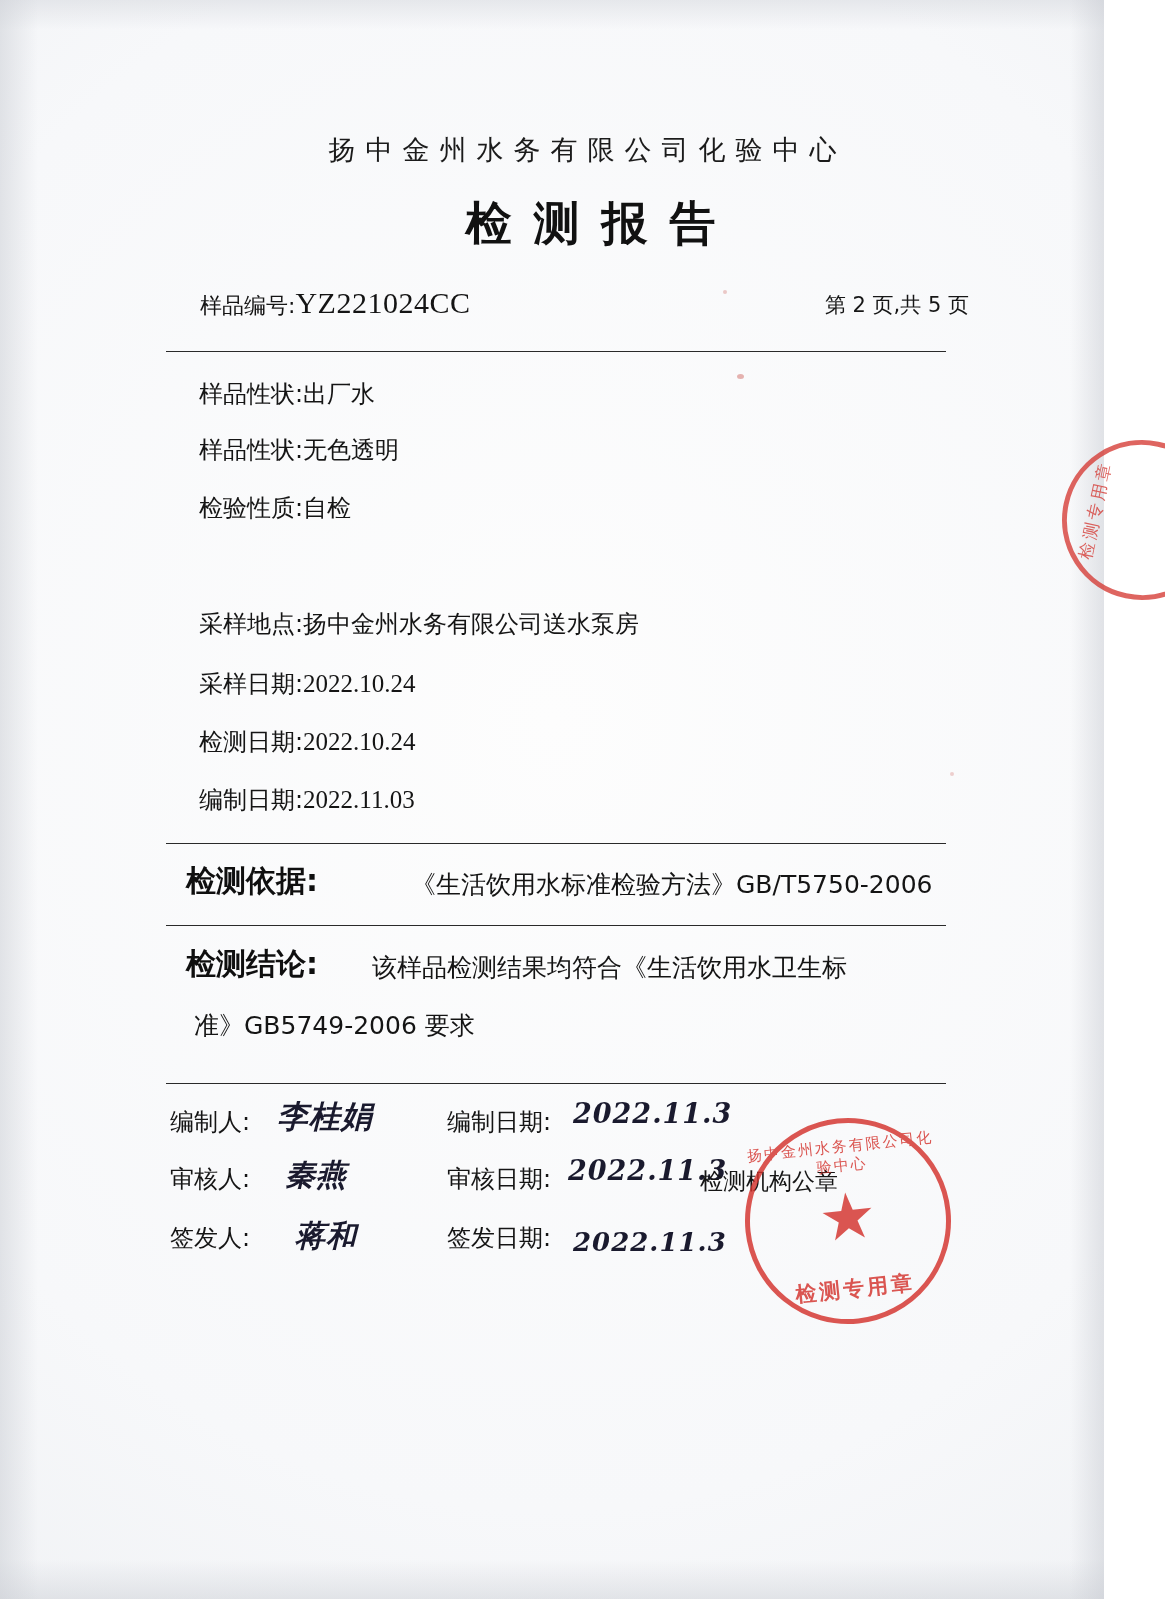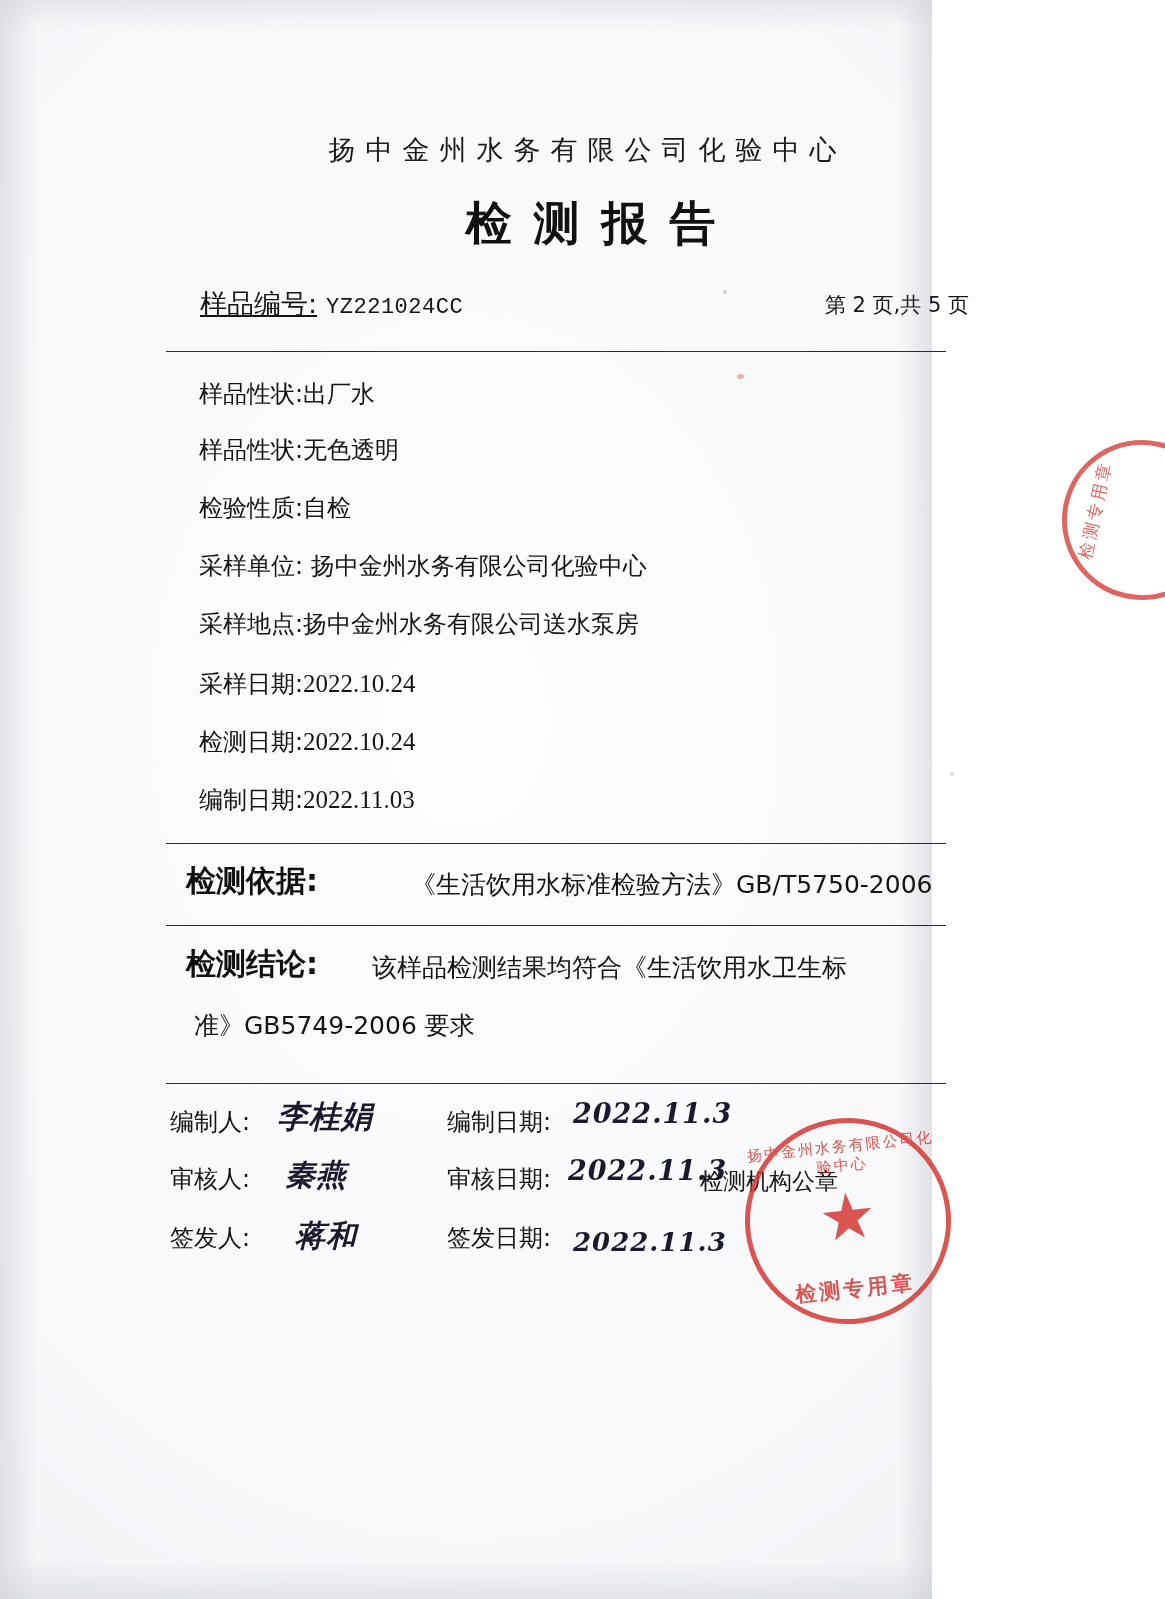--- a/index.html
+++ b/index.html
@@ -10,21 +10,21 @@
     width: 1165px;
     height: 1599px;
     background: #ffffff;
     font-family: "Liberation Serif", serif;
     overflow: hidden;
   }
 
   
   #page {
     position: relative;
-    width: 932px;
+    width: 1104px;
     height: 1599px;
     background:
       radial-gradient(ellipse 120% 90% at 50% 45%, #fdfdfd 0%, #f7f8fa 55%, #eef0f3 85%, #e6e8ec 100%);
   }
   
   #page:before {
     content: "";
     position: absolute;
     left: 0; top: 0; right: 0; bottom: 0;
     background:
@@ -74,28 +74,26 @@
 
   .sample-no {
     position: absolute;
     left: 200px;
     top: 286px;
     font-size: 25px;
     color: #141414;
   }
   .sample-no .label {
     font-family: "DejaVu Sans", sans-serif;
-    font-size: 27px;
-    text-decoration: underline;
+    font-size: 22px;
   }
   .sample-no .value {
-    font-family: Liberation Mono, monospace;
-    font-size: 22px;
+    font-family: Liberation Serif, serif;
+    font-size: 30px;
     letter-spacing: 0.5px;
-    margin-left: 9px;
   }
   .page-count {
     position: absolute;
     right: 196px;
     top: 291px;
     font-size: 21px;
     font-family: "DejaVu Sans", sans-serif;
     color: #161616;
   }
 
@@ -258,23 +256,20 @@
 
     <div class="field" style="top:378px">
       <span>样品性状:</span><span class="fv">出厂水</span>
     </div>
     <div class="field" style="top:434px">
       <span>样品性状:</span><span class="fv">无色透明</span>
     </div>
     <div class="field" style="top:492px">
       <span>检验性质:</span><span class="fv">自检</span>
     </div>
-    <div class="field" style="top:550px">
-      <span>采样单位:</span><span class="fv"> 扬中金州水务有限公司化验中心</span>
-    </div>
     <div class="field" style="top:608px">
       <span>采样地点:</span><span class="fv">扬中金州水务有限公司送水泵房</span>
     </div>
     <div class="field" style="top:668px">
       <span>采样日期:</span><span class="fv-num">2022.10.24</span>
     </div>
     <div class="field" style="top:726px">
       <span>检测日期:</span><span class="fv-num">2022.10.24</span>
     </div>
     <div class="field" style="top:784px">

